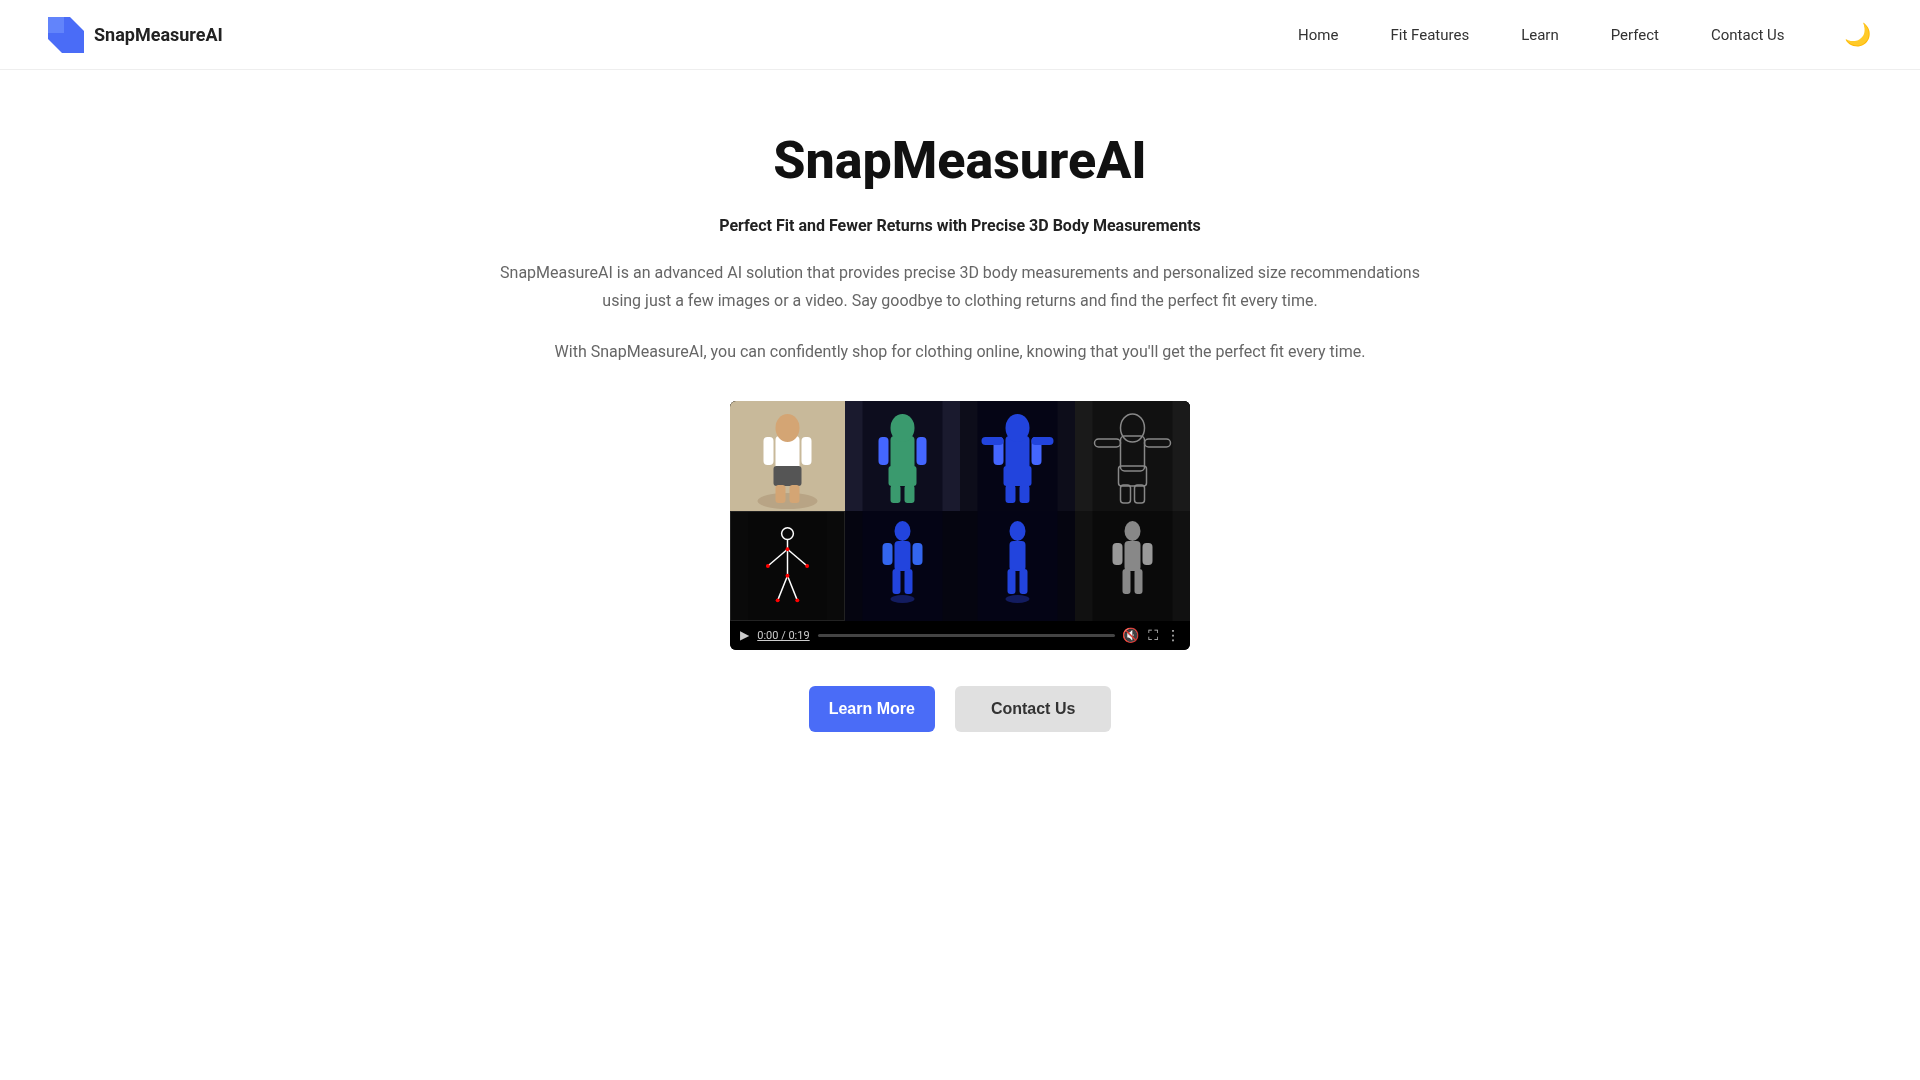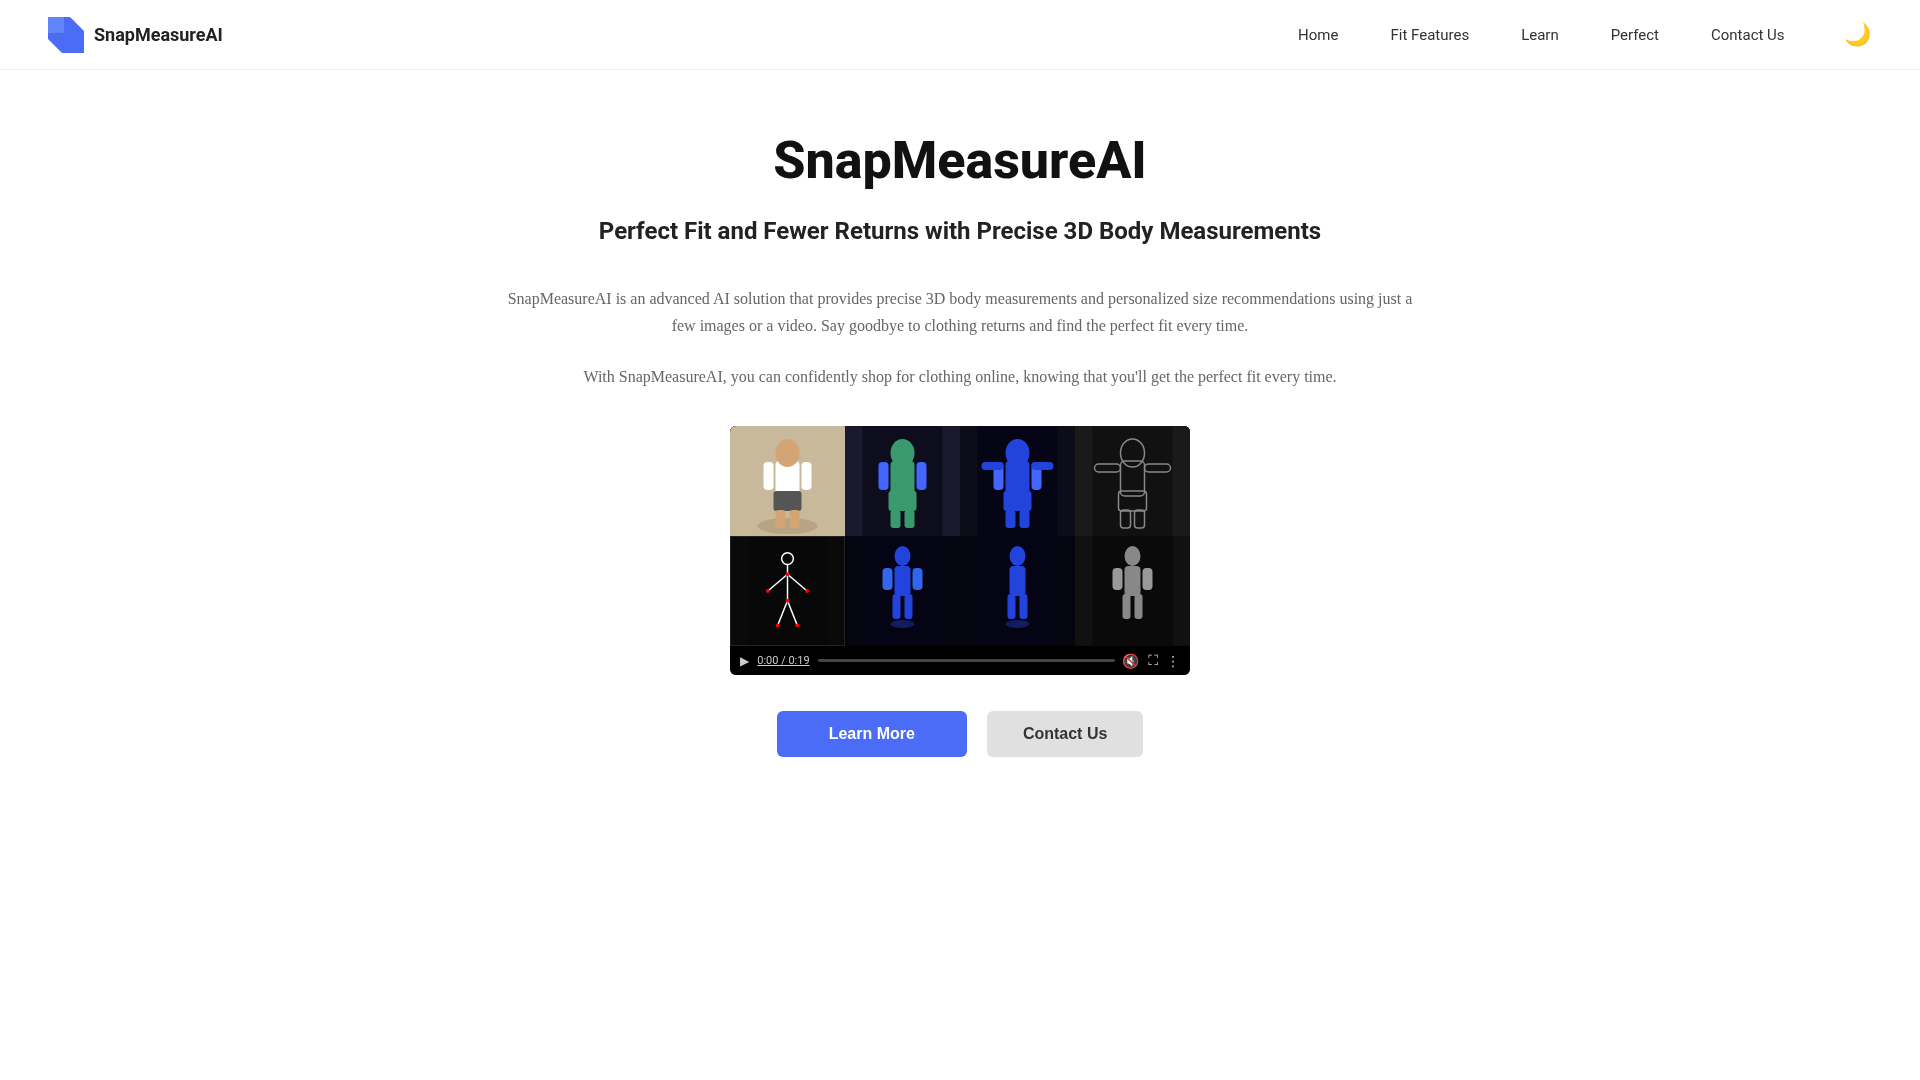--- a/index.html
+++ b/index.html
@@ -65,33 +65,32 @@
       padding: 60px 20px 80px;
       text-align: center;
     }
     .page-title {
       font-size: 52px;
       font-weight: 800;
       color: #111;
       margin-bottom: 24px;
     }
     .page-subtitle {
-      font-size: 24px;
+      font-size: 16px;
       font-weight: 700;
       color: #222;
-      margin-bottom: 36px;
+      margin-bottom: 22px;
       line-height: 1.4;
     }
     .description {
       font-size: 16px;
       color: #666;
       line-height: 1.7;
       margin-bottom: 24px;
       text-align: center;
-      font-family: Liberation Serif, serif;
     }
     .video-container {
       width: 100%;
       max-width: 460px;
       margin: 36px auto 36px;
       border-radius: 6px;
       overflow: hidden;
       background: #000;
       position: relative;
     }
@@ -161,21 +160,21 @@
       display: flex;
       gap: 20px;
       justify-content: center;
       margin-top: 10px;
     }
     .btn-primary {
       background: #4a6cf7;
       color: #fff;
       border: none;
       border-radius: 6px;
-      padding: 14px 52px;
+      padding: 14px 20px;
       font-size: 16px;
       font-weight: 600;
       cursor: pointer;
     }
     .btn-secondary {
       background: #e0e0e0;
       color: #333;
       border: none;
       border-radius: 6px;
       padding: 14px 36px;

